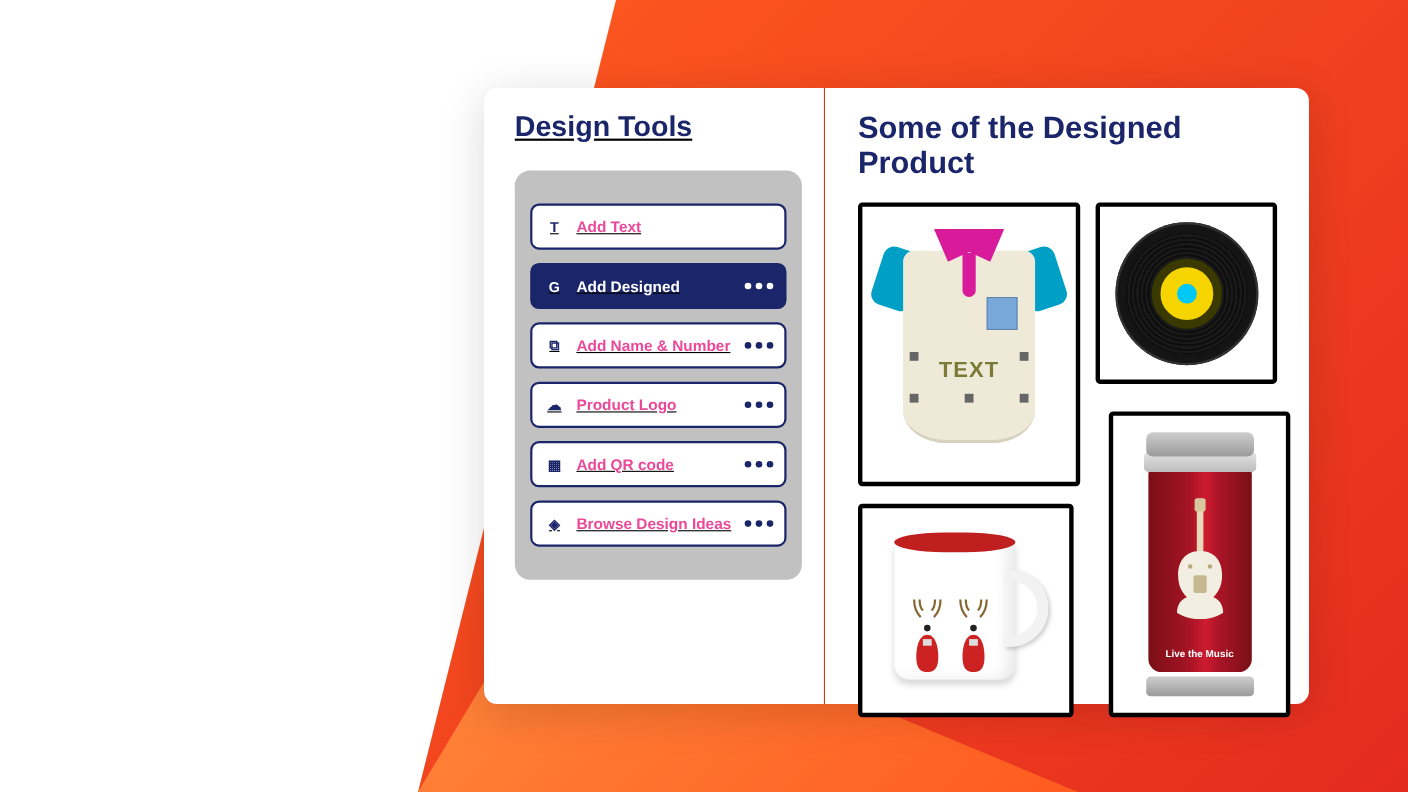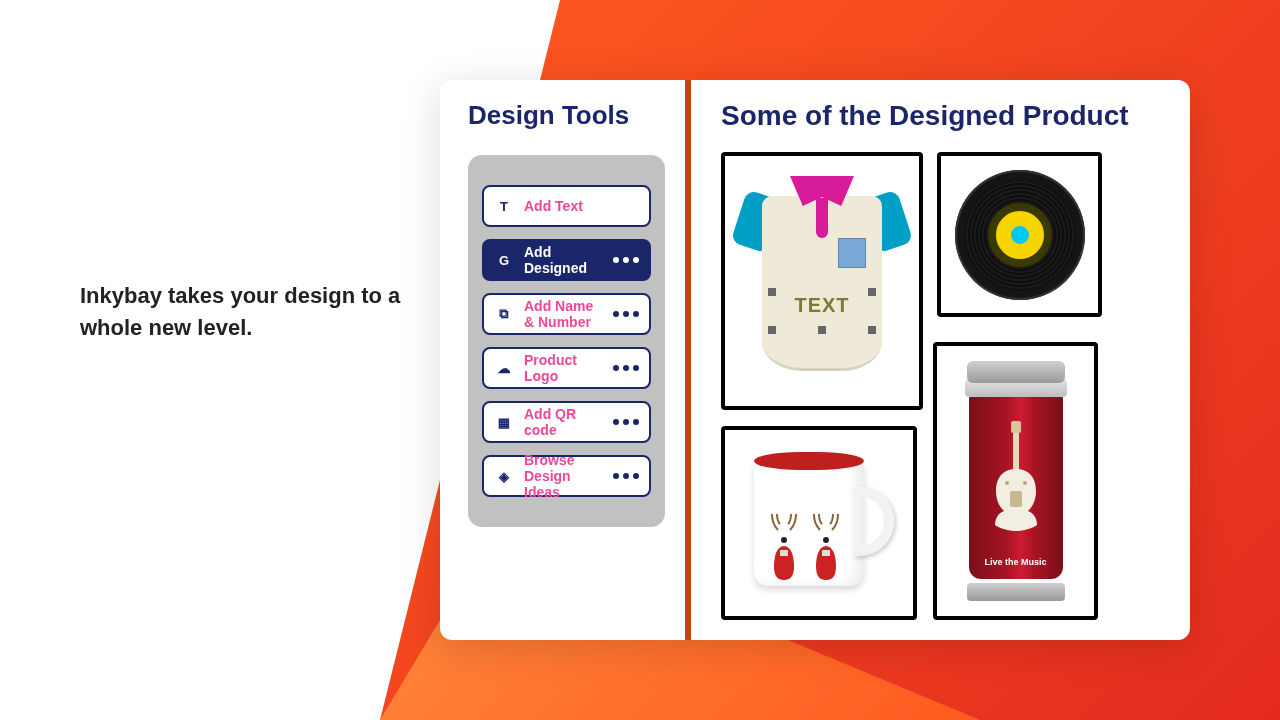--- a/index.html
+++ b/index.html
@@ -49,23 +49,24 @@
     position: absolute;
     left: 440px; top: 80px;
     width: 750px; height: 560px;
     background: #fff;
     border-radius: 12px;
     box-shadow: 0 8px 40px rgba(0,0,0,.15);
     display: flex;
     z-index: 2;
   }
   .col-left {
-    width: 251px;
-    border-right: 6px solid #c2410c;
+    width: 310px;
+    border-right: 1px solid #c2410c;
     padding: 20px 20px 30px 28px;
+    text-decoration: underline;
   }
   .col-left h2 {
     color: #1b256a;
     font-size: 26px;
     font-weight: 800;
     margin-bottom: 24px;
   }
   .tool-panel {
     background: #c1c1c1;
     border-radius: 14px;
@@ -121,21 +122,21 @@
     font-size: 28px;
     font-weight: 800;
     margin-bottom: 20px;
   }
   
   .prod-area { position: relative; height: 470px; }
   .pcard { position:absolute; border:4px solid #000000; border-radius:4px; background:#fff; display:flex; align-items:center; justify-content:center; }
   .pc-shirt { left:0; top:0; width:202px; height:258px; }
   .pc-record{ left:216px; top:0; width:165px; height:165px; }
   .pc-mug   { left:0; top:274px; width:196px; height:194px; }
-  .pc-tumb  { left:212px; top:190px; width:165px; height:278px; }
+  .pc-tumb  { left:228px; top:190px; width:165px; height:278px; }
   
   .shirt { position:relative; width:160px; height:210px; }
   .shirt-body {
     position:absolute; left:20px; top:20px; width:120px; height:175px;
     background:#efe9d7; border-radius:10px 10px 40px 40px / 10px 10px 30px 30px;
     border-bottom: 3px solid #d7d2c0;
   }
   .shirt-sleeve-l,.shirt-sleeve-r{
     position:absolute; top:18px; width:38px; height:55px;
     background:#00a0c6; border-radius:10px;
@@ -209,21 +210,20 @@
   .tumb-text{ position:absolute; left:0; right:0; bottom:34px;
     text-align:center; color:#fff; font-size:9px; font-weight:600;}
 </style>
 </head>
 <body>
 
 <div class="bg-tri-top"></div>
 <div class="bg-tri-bottom"></div>
 
 <div class="hero-text">
-  <div class="hero-sub">Inkybay takes your design to a whole new level.</div>
 </div>
 
 <div class="card-wrap">
   <div class="col-left">
     <h2>Design  Tools</h2>
     <div class="tool-panel" id="tool-panel">
         <div class="tool-item">
           <span class="ti-icon">T</span>
           <span class="ti-label">Add Text</span>
         </div>

